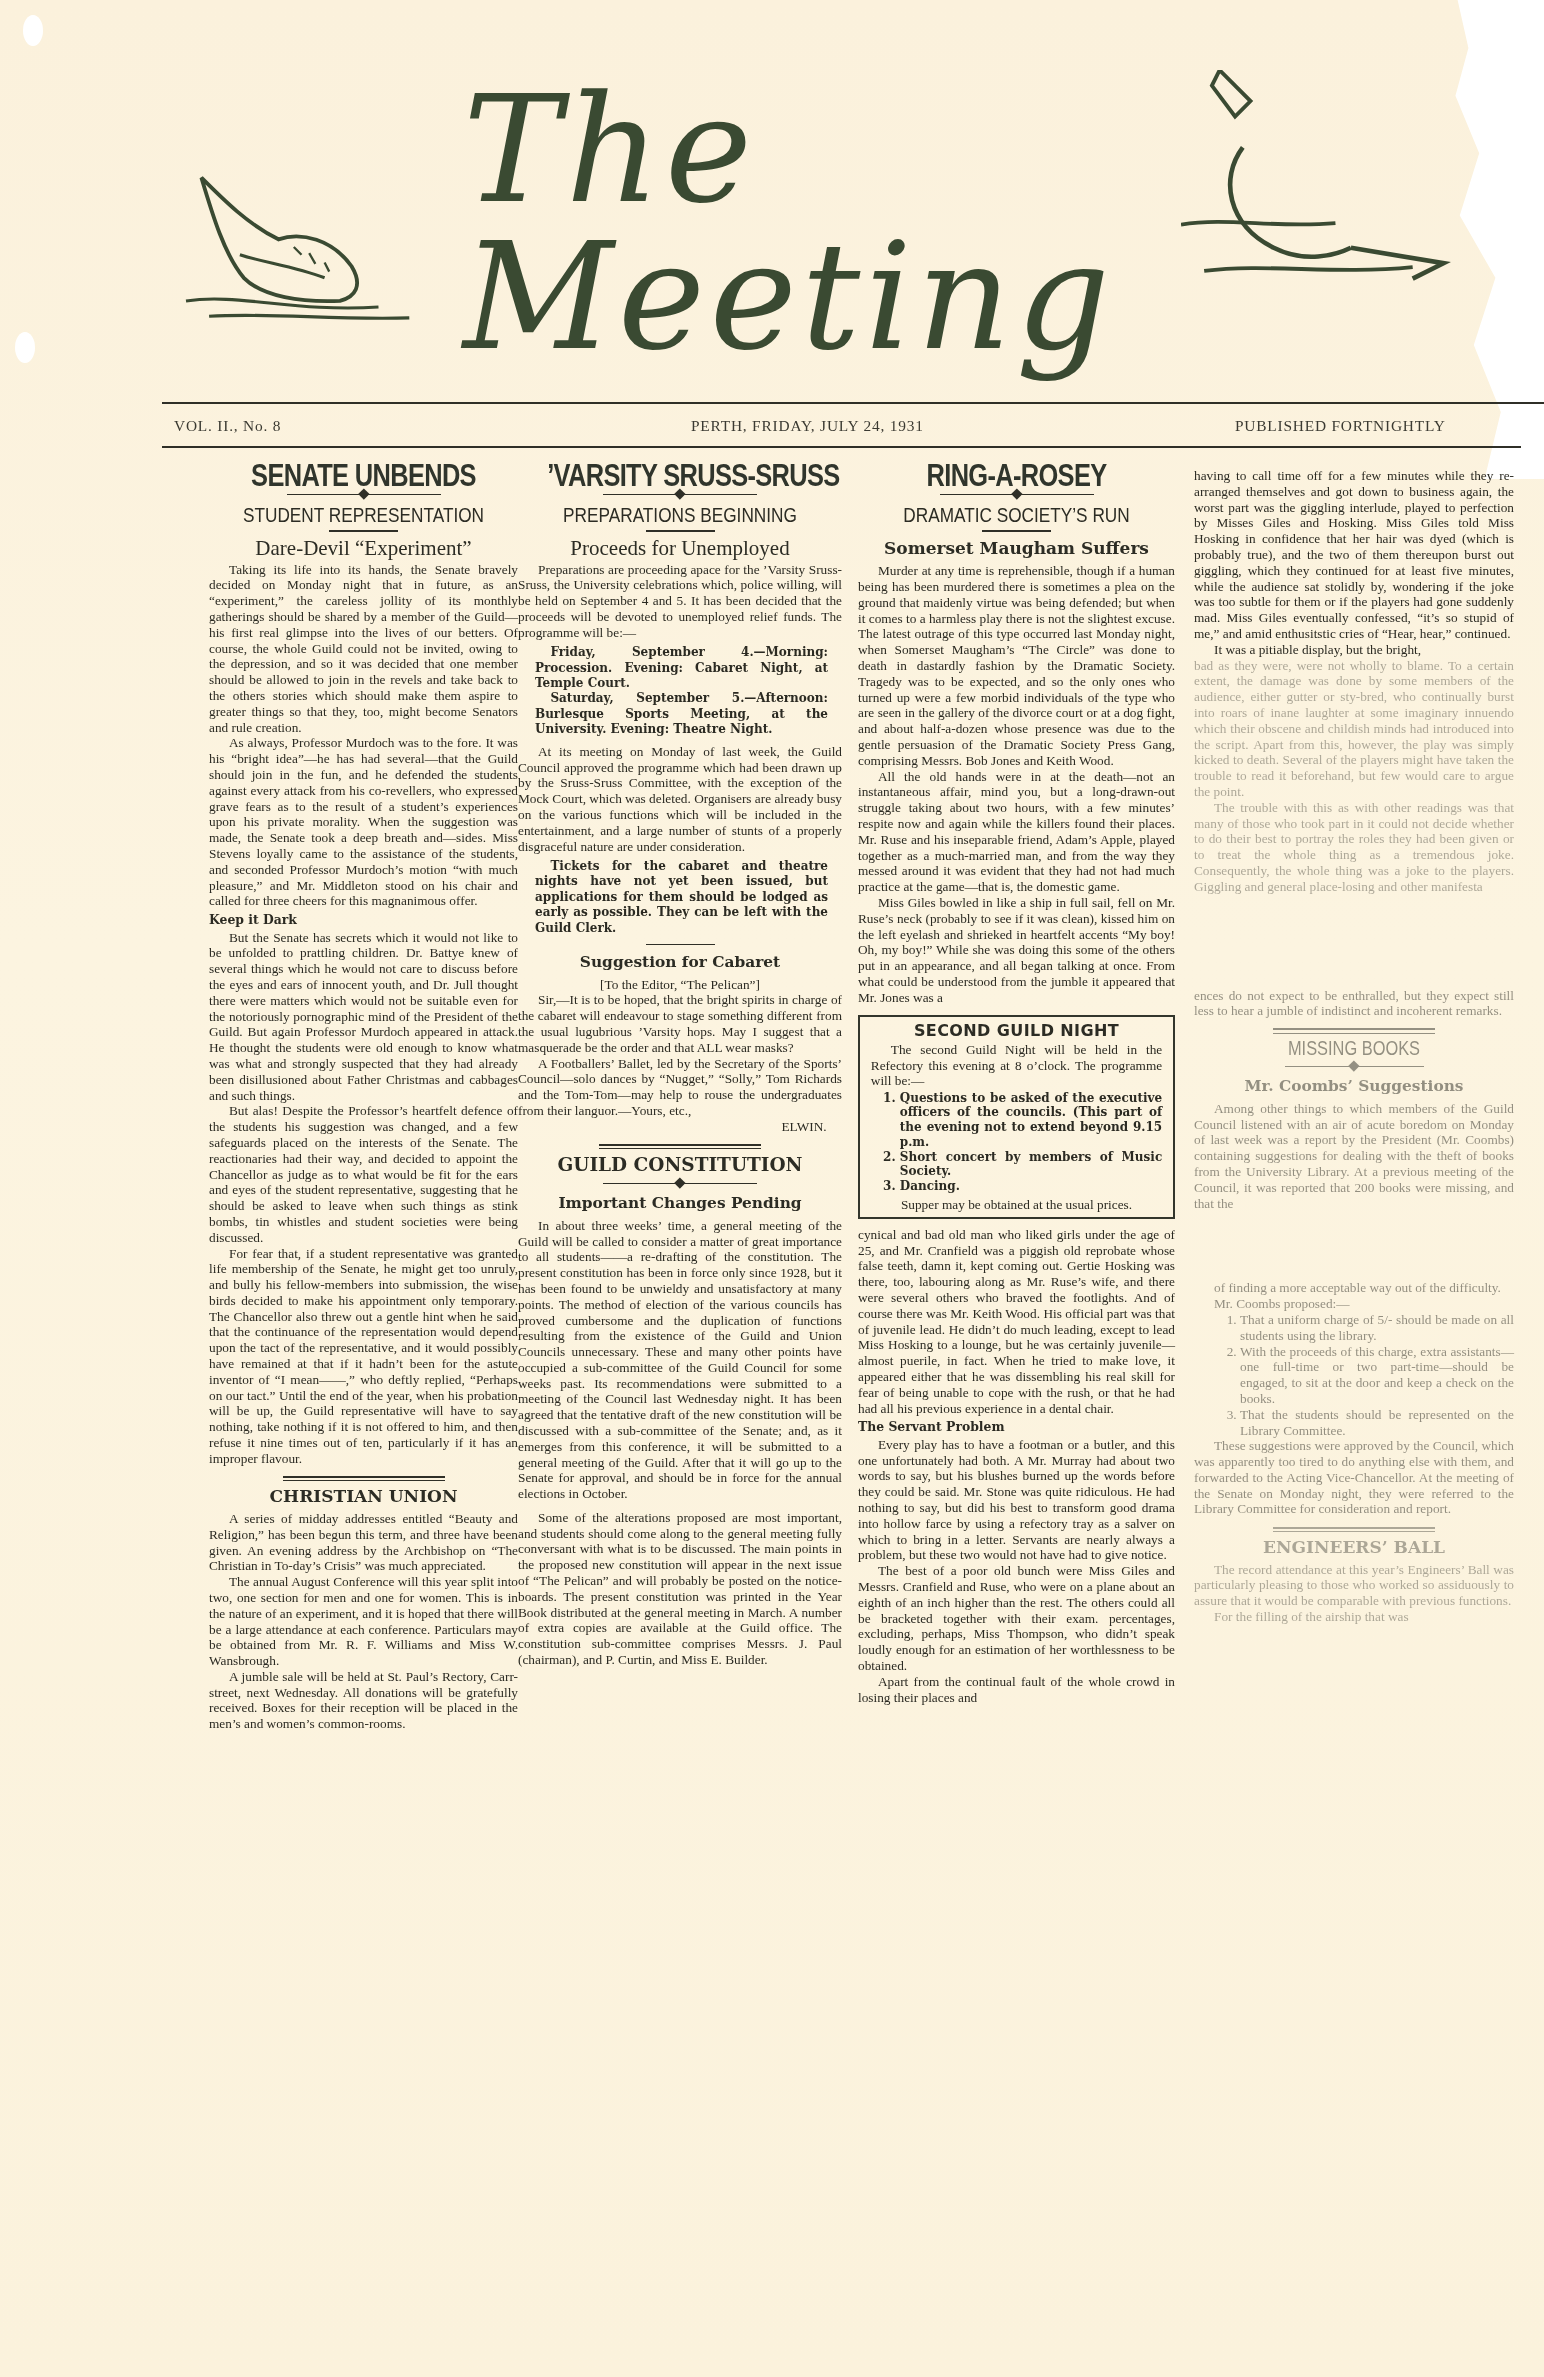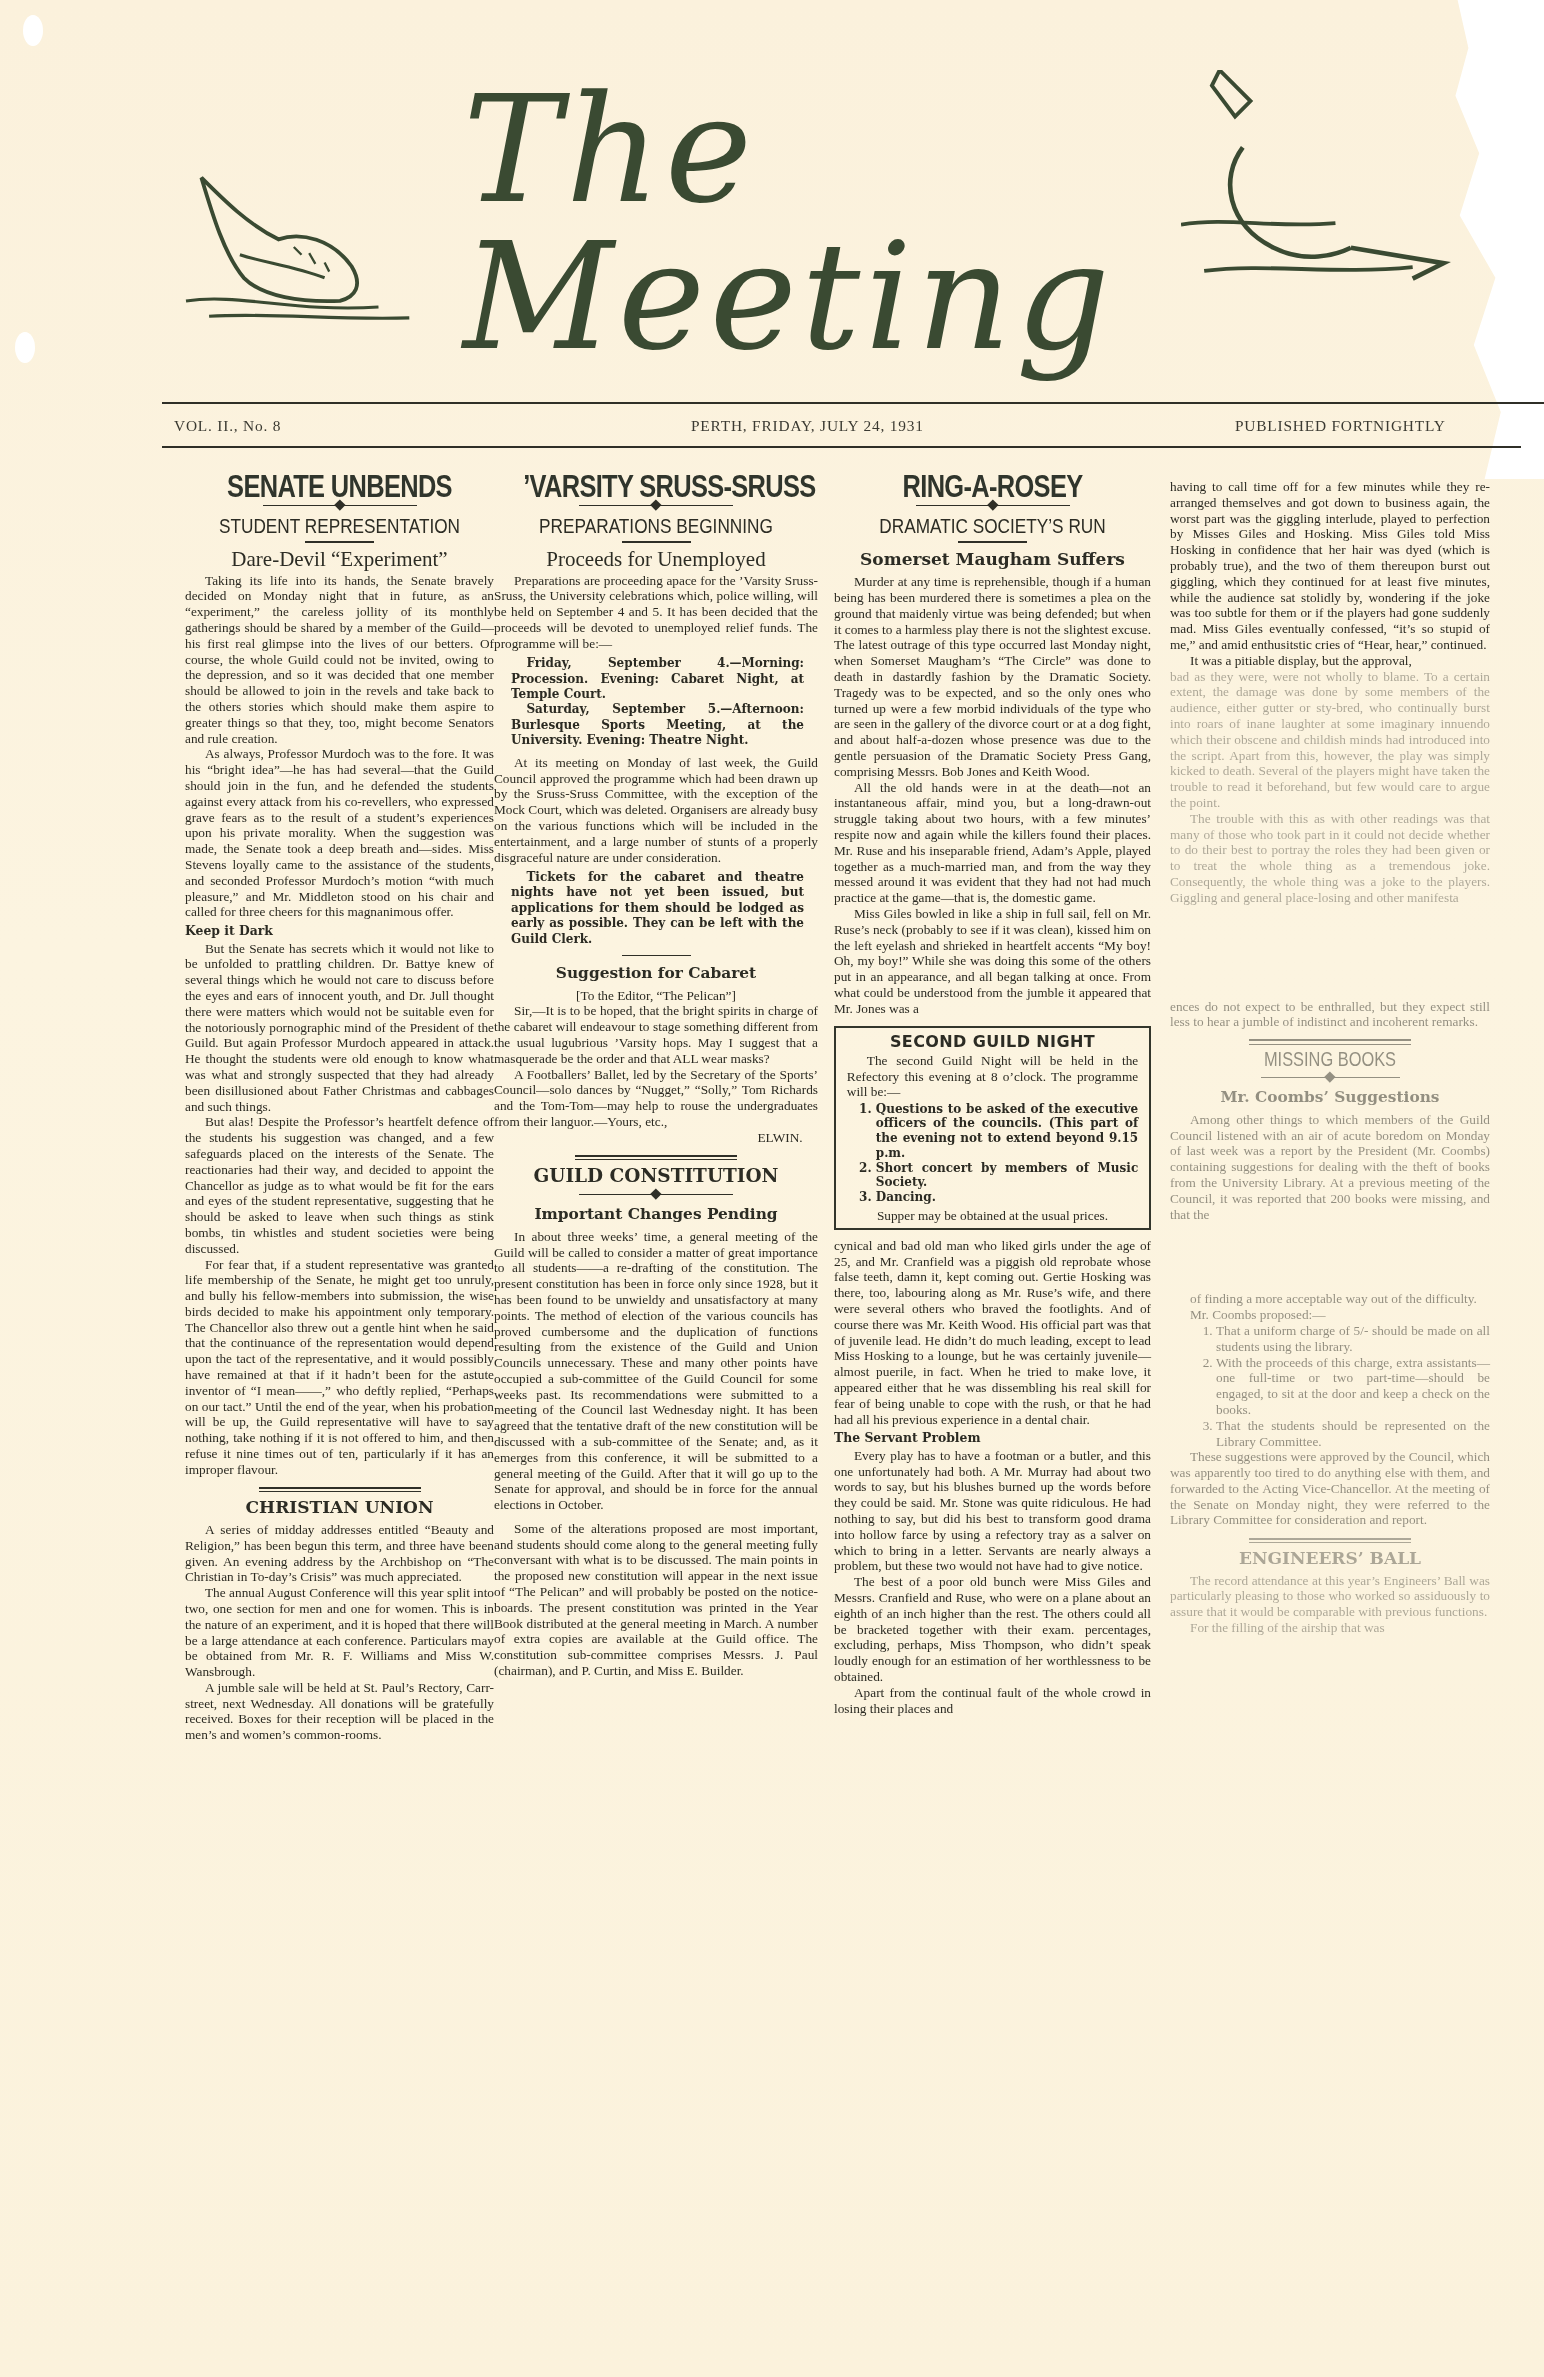--- a/index.html
+++ b/index.html
@@ -32,21 +32,21 @@
   .published-by {
     position: absolute; top: 355px; left: 0; width: 1544px; text-align: center;
     font-family: "Liberation Sans", sans-serif; font-size: 17px; letter-spacing: 0.2px;
     color: #2c2c24;
   }
   .rule { position: absolute; height: 2.3px; background: #2f2f27; }
   .dateline {
     position: absolute; top: 417px; font-family: "Liberation Serif", serif;
     font-size: 15.4px; letter-spacing: 0.8px; color: #3b3a32;
   }
-  .col { position: absolute; top: 479px; font-family: "Liberation Serif", serif; font-size: 13.3px; line-height: 15.8px; text-align: justify; hyphens: auto; }
+  .col { position: absolute; top: 468px; font-family: "Liberation Serif", serif; font-size: 13.3px; line-height: 15.8px; text-align: justify; hyphens: auto; margin-left: 24px; }
   .col p { margin: 0; text-indent: 20px; }
   .col .ni { text-indent: 0; }
   .h-big {
     font-family: "Liberation Sans", sans-serif; font-weight: bold; font-stretch: condensed;
     text-align: center; font-size: 31px; letter-spacing: -0.8px; color: #30352c; margin: 0 0 6.2px 0;
     transform: scaleX(0.82); transform-origin: center;
     white-space: nowrap;
   }
   .h-mid { font-family: "Liberation Sans", sans-serif; text-align: center; font-size: 21px; color: #2c2c24; margin: 4.6px 0 4.6px; transform: scaleX(0.82); white-space: nowrap; }
   .h-sub { font-family: "Liberation Serif", serif; text-align: center; font-size: 21px; color: #2c2c24; margin: 4.6px 0 4.6px; }
@@ -183,21 +183,21 @@
       <div class="h-small">The Servant Problem</div>
       <p>Every play has to have a footman or a butler, and this one unfortunately had both. A Mr. Murray had about two words to say, but his blushes burned up the words before they could be said. Mr. Stone was quite ridiculous. He had nothing to say, but did his best to transform good drama into hollow farce by using a refectory tray as a salver on which to bring in a letter. Servants are nearly always a problem, but these two would not have had to give notice.</p>
       <p>The best of a poor old bunch were Miss Giles and Messrs. Cranfield and Ruse, who were on a plane about an eighth of an inch higher than the rest. The others could all be bracketed together with their exam. percentages, excluding, perhaps, Miss Thompson, who didn’t speak loudly enough for an estimation of her worthlessness to be obtained.</p>
       <p>Apart from the continual fault of the whole crowd in losing their places and</p>
     </article>
   </div>
 
   <div class="col" style="left:1170px;width:320px;">
     <article>
       <p class="ni">having to call time off for a few minutes while they re-arranged themselves and got down to business again, the worst part was the giggling interlude, played to perfection by Misses Giles and Hosking. Miss Giles told Miss Hosking in confidence that her hair was dyed (which is probably true), and the two of them thereupon burst out giggling, which they continued for at least five minutes, while the audience sat stolidly by, wondering if the joke was too subtle for them or if the players had gone suddenly mad. Miss Giles eventually confessed, “it’s so stupid of me,” and amid enthusitstic cries of “Hear, hear,” continued.</p>
-      <p>It was a pitiable display, but the approval,</p>
+      <p>It was a pitiable display, but the bright,</p>
       <p class="ni faded">bad as they were, were not wholly to blame. To a certain extent, the damage was done by some members of the audience, either gutter or sty-bred, who continually burst into roars of inane laughter at some imaginary innuendo which their obscene and childish minds had introduced into the script. Apart from this, however, the play was simply kicked to death. Several of the players might have taken the trouble to read it beforehand, but few would care to argue the point.</p>
       <p class="faded">The trouble with this as with other readings was that many of those who took part in it could not decide whether to do their best to portray the roles they had been given or to treat the whole thing as a tremendous joke. Consequently, the whole thing was a joke to the players. Giggling and general place-losing and other manifesta</p>
       <div class="blank-gap"></div>
       <p class="ni faded-strong">ences do not expect to be enthralled, but they expect still less to hear a jumble of indistinct and incoherent remarks.</p>
     </article>
     <div class="double-rule faded-strong"></div>
     <article class="faded-strong">
       <div class="h-mid" style="font-size:20px;">MISSING BOOKS</div>
       <span class="orn" style="width:139px;"></span>
       <div class="h-bold-sub">Mr. Coombs’ Suggestions</div>

